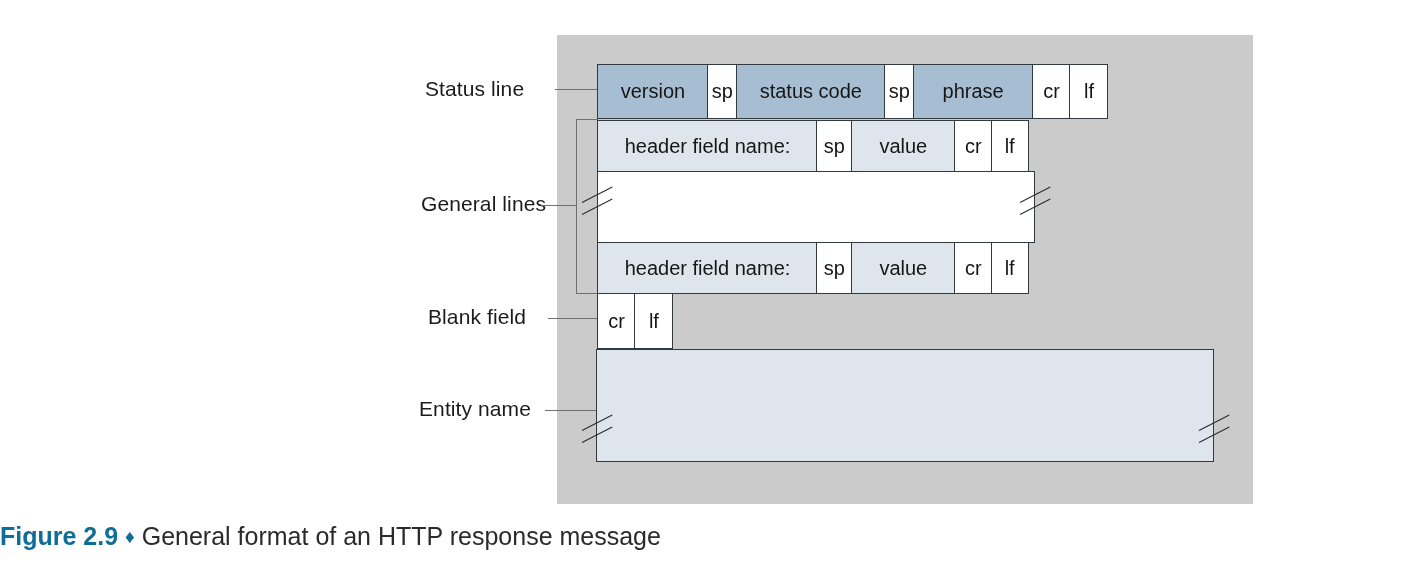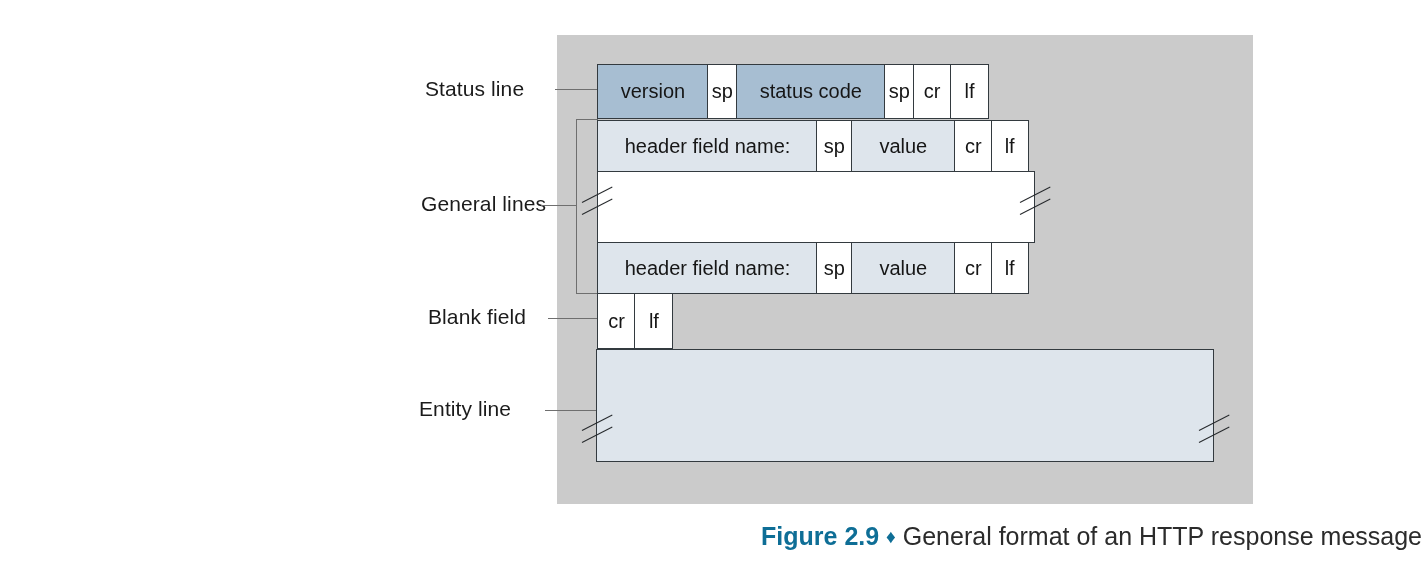--- a/index.html
+++ b/index.html
@@ -71,21 +71,21 @@
     border-top:1.8px solid #26292c;
     transform-origin:left center;
     transform:rotate(-27deg);
   }
   .breakmark span.s1{top:12px;}
   .breakmark span.s2{top:24px;}
 
   
   .caption{
     position:absolute;left:0;top:522px;width:1422px;
-    text-align:right;font-size:25px;color:#2b2b2b;
+    text-align:left;font-size:25px;color:#2b2b2b;
     white-space:nowrap;
   }
   .caption .fignum{font-weight:bold;color:#0e6e96;}
   .caption .diamond{color:#0e6e96;font-size:19px;vertical-align:2px;}
 </style>
 </head>
 <body>
 
 <div id="stage">
 
@@ -93,30 +93,31 @@
 
   <div class="label" style="left:425px;top:77px;">Status line</div>
   <div class="leader" style="left:555px;top:89px;width:42px;"></div>
 
   <div class="label" style="left:421px;top:192px;">General lines</div>
   <div class="leader" style="left:541px;top:205px;width:36px;"></div>
 
   <div class="label" style="left:428px;top:305px;">Blank field</div>
   <div class="leader" style="left:548px;top:318px;width:49px;"></div>
 
-  <div class="label" style="left:419px;top:397px;">Entity line</div>
+  <div class="label" style="left:419px;top:397px;">Entity name</div>
   <div class="leader" style="left:545px;top:410px;width:52px;"></div>
 
   <div class="bracket" style="left:576px;top:119px;width:22px;height:175px;"></div>
 
   <div class="row" style="left:597px;top:64px;height:55px;">
     <div class="cell fill-dark" style="width:112px;">version</div>
     <div class="cell fill-white" style="width:30px;">sp</div>
     <div class="cell fill-dark" style="width:150px;">status code</div>
     <div class="cell fill-white" style="width:30px;">sp</div>
+    <div class="cell fill-dark" style="width:121px;">phrase</div>
     <div class="cell fill-white" style="width:39px;">cr</div>
     <div class="cell fill-white" style="width:39px;">lf</div>
   </div>
 
   <div class="row" style="left:597px;top:120px;height:52px;">
     <div class="cell fill-light" style="width:221px;">header field name:</div>
     <div class="cell fill-white" style="width:36px;">sp</div>
     <div class="cell fill-light" style="width:105px;">value</div>
     <div class="cell fill-white" style="width:38px;">cr</div>
     <div class="cell fill-white" style="width:38px;">lf</div>

